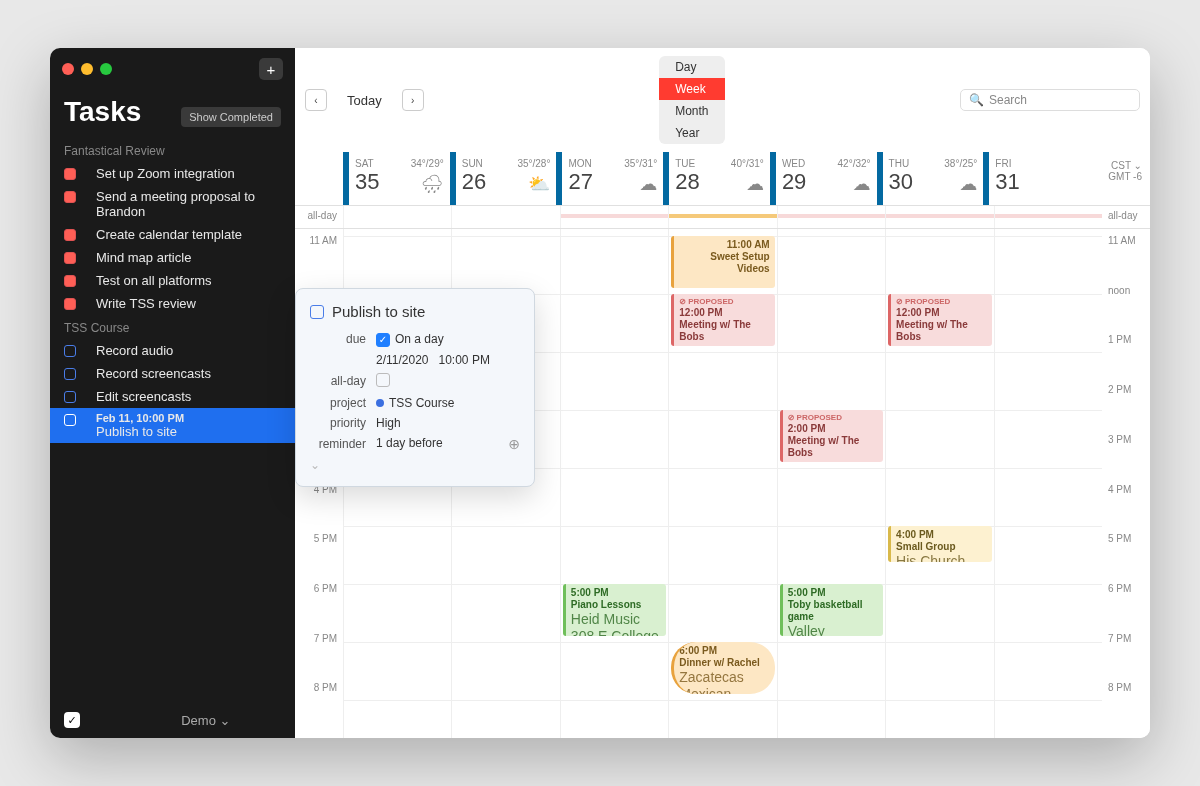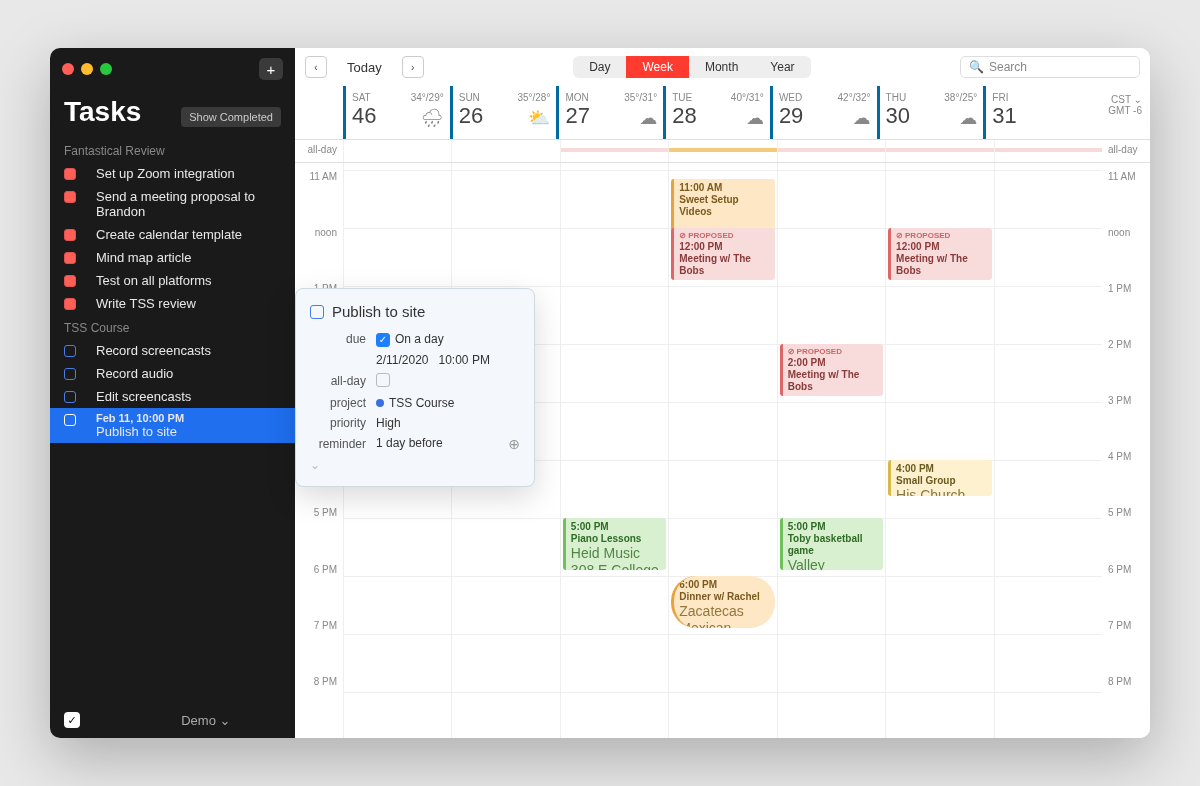--- a/index.html
+++ b/index.html
@@ -21,27 +21,27 @@
 .chk.red{border-color:#e05252}.chk.blue{border-color:#4a7de8}.chk.white{border-color:#fff}
 .task-meta { display:flex; flex-direction:column; }
 .task-due { font-size:11px; font-weight:600; }
 .sb-footer { margin-top:auto; display:flex; align-items:center; padding:10px 14px; font-size:13px; color:#aaa; }
 .check-badge { width:16px; height:16px; background:#fff; border-radius:4px; color:#000; font-size:11px; display:flex; align-items:center; justify-content:center; margin-right:auto; }
 .main { flex:1; display:flex; flex-direction:column; background:#fff; position:relative; }
 .toolbar { display:flex; align-items:center; padding:8px 10px; gap:10px; }
 .navbtns { display:flex; gap:4px; }
 .nav { width:22px; height:22px; border:1px solid #ccc; border-radius:4px; display:flex; align-items:center; justify-content:center; font-size:10px; color:#444; background:#fff; }
 .today { font-size:13px; color:#333; padding:3px 10px; }
-.seg { display:flex; background:#eee; border-radius:6px; overflow:hidden; margin:0 auto; }
+.seg { display:flex; background:#eee; border-radius:6px; overflow:hidden; margin:0 auto;flex-direction:column; }
 .seg-item { font-size:12px; padding:4px 16px; color:#333; }
 .seg-item.active { background:#ff3b30; color:#fff; }
 .search { width:180px; border:1px solid #ddd; border-radius:5px; padding:3px 8px; font-size:12px; color:#888; display:flex; align-items:center; gap:5px; }
 .dayheader { display:flex; border-bottom:1px solid #e0e0e0; }
 .gutter { width:48px; }
-.daycol { flex:1; padding:6px 6px 10px; border-left:3px solid #0369a1; position:relative; }
+.daycol { flex:1; padding:6px 6px 10px; border-left:6px solid #0369a1; position:relative; }
 .daytop { display:flex; justify-content:space-between; align-items:flex-start; }
 .dayname { font-size:10px; color:#888; font-weight:500; }
 .daynum { font-size:22px; color:#444; font-weight:400; }
 .temp { font-size:10px; color:#888; }
 .wicon { font-size:18px; color:#888; margin-top:4px;}
 .tz { width:60px; font-size:10px; color:#888; text-align:right; padding:8px 8px 0 0; }
 .grid { flex:1; display:flex; overflow:hidden; position:relative; }
 .timegutter { width:48px; display:flex; flex-direction:column; }
 .timelbl { height:58px; font-size:10px; color:#888; text-align:right; padding-right:6px; position:relative; top:-6px;}
 .timelbl:first-child { height:20px; }
@@ -130,27 +130,27 @@
         <div class="task-row">
           <div class="chk red"></div>
           <div class="task-meta">
             <div>Write TSS review</div>
           </div>
         </div>
         <div class="section-lbl">TSS Course</div>
         <div class="task-row">
           <div class="chk blue"></div>
           <div class="task-meta">
+            <div>Record audio</div>
+          </div>
+        </div>
+        <div class="task-row">
+          <div class="chk blue"></div>
+          <div class="task-meta">
             <div>Record screencasts</div>
-          </div>
-        </div>
-        <div class="task-row">
-          <div class="chk blue"></div>
-          <div class="task-meta">
-            <div>Record audio</div>
           </div>
         </div>
         <div class="task-row">
           <div class="chk blue"></div>
           <div class="task-meta">
             <div>Edit screencasts</div>
           </div>
         </div>
         <div class="task-row selected">
           <div class="chk white"></div>
@@ -187,21 +187,21 @@
       </div>
     </div>
 
     <div class="dayheader">
       <div class="gutter"></div>
       <div id="daycols" style="display:flex;flex:1">
           <div class="daycol">
             <div class="daytop">
               <div>
                 <div class="dayname">SAT</div>
-                <div class="daynum">46</div>
+                <div class="daynum">35</div>
               </div>
               <div style="text-align:right">
                 <div class="temp">34°/29°</div>
                 <div class="wicon">🌧</div>
               </div>
             </div>
           </div>
           <div class="daycol">
             <div class="daytop">
               <div>
@@ -335,21 +335,21 @@
       <div class="col"></div>
           <div class="col"></div>
           <div class="col">
             <div class="ev green" style="top: 355px; height: 52px;">
               <div class="t">5:00 PM</div>
               <div class="n">Piano Lessons</div>
               <div class="loc">Heid Music<br>308 E College Ave…</div>
             </div>
           </div>
           <div class="col">
-            <div class="ev orange" style="top: 16px; height: 52px;">
+            <div class="ev orange" style="top: 7px; height: 52px; text-align: right;">
               <div class="t">11:00 AM</div>
               <div class="n">Sweet Setup Videos</div>
             </div>
             <div class="ev red" style="top: 65px; height: 52px;">
               <div class="proposed-badge">⊘ PROPOSED</div>
               <div class="t">12:00 PM</div>
               <div class="n">Meeting w/ The Bobs</div>
             </div>
             <div class="ev orange" style="top: 413px; height: 52px; border-radius: 25px;">
               <div class="t">6:00 PM</div>

